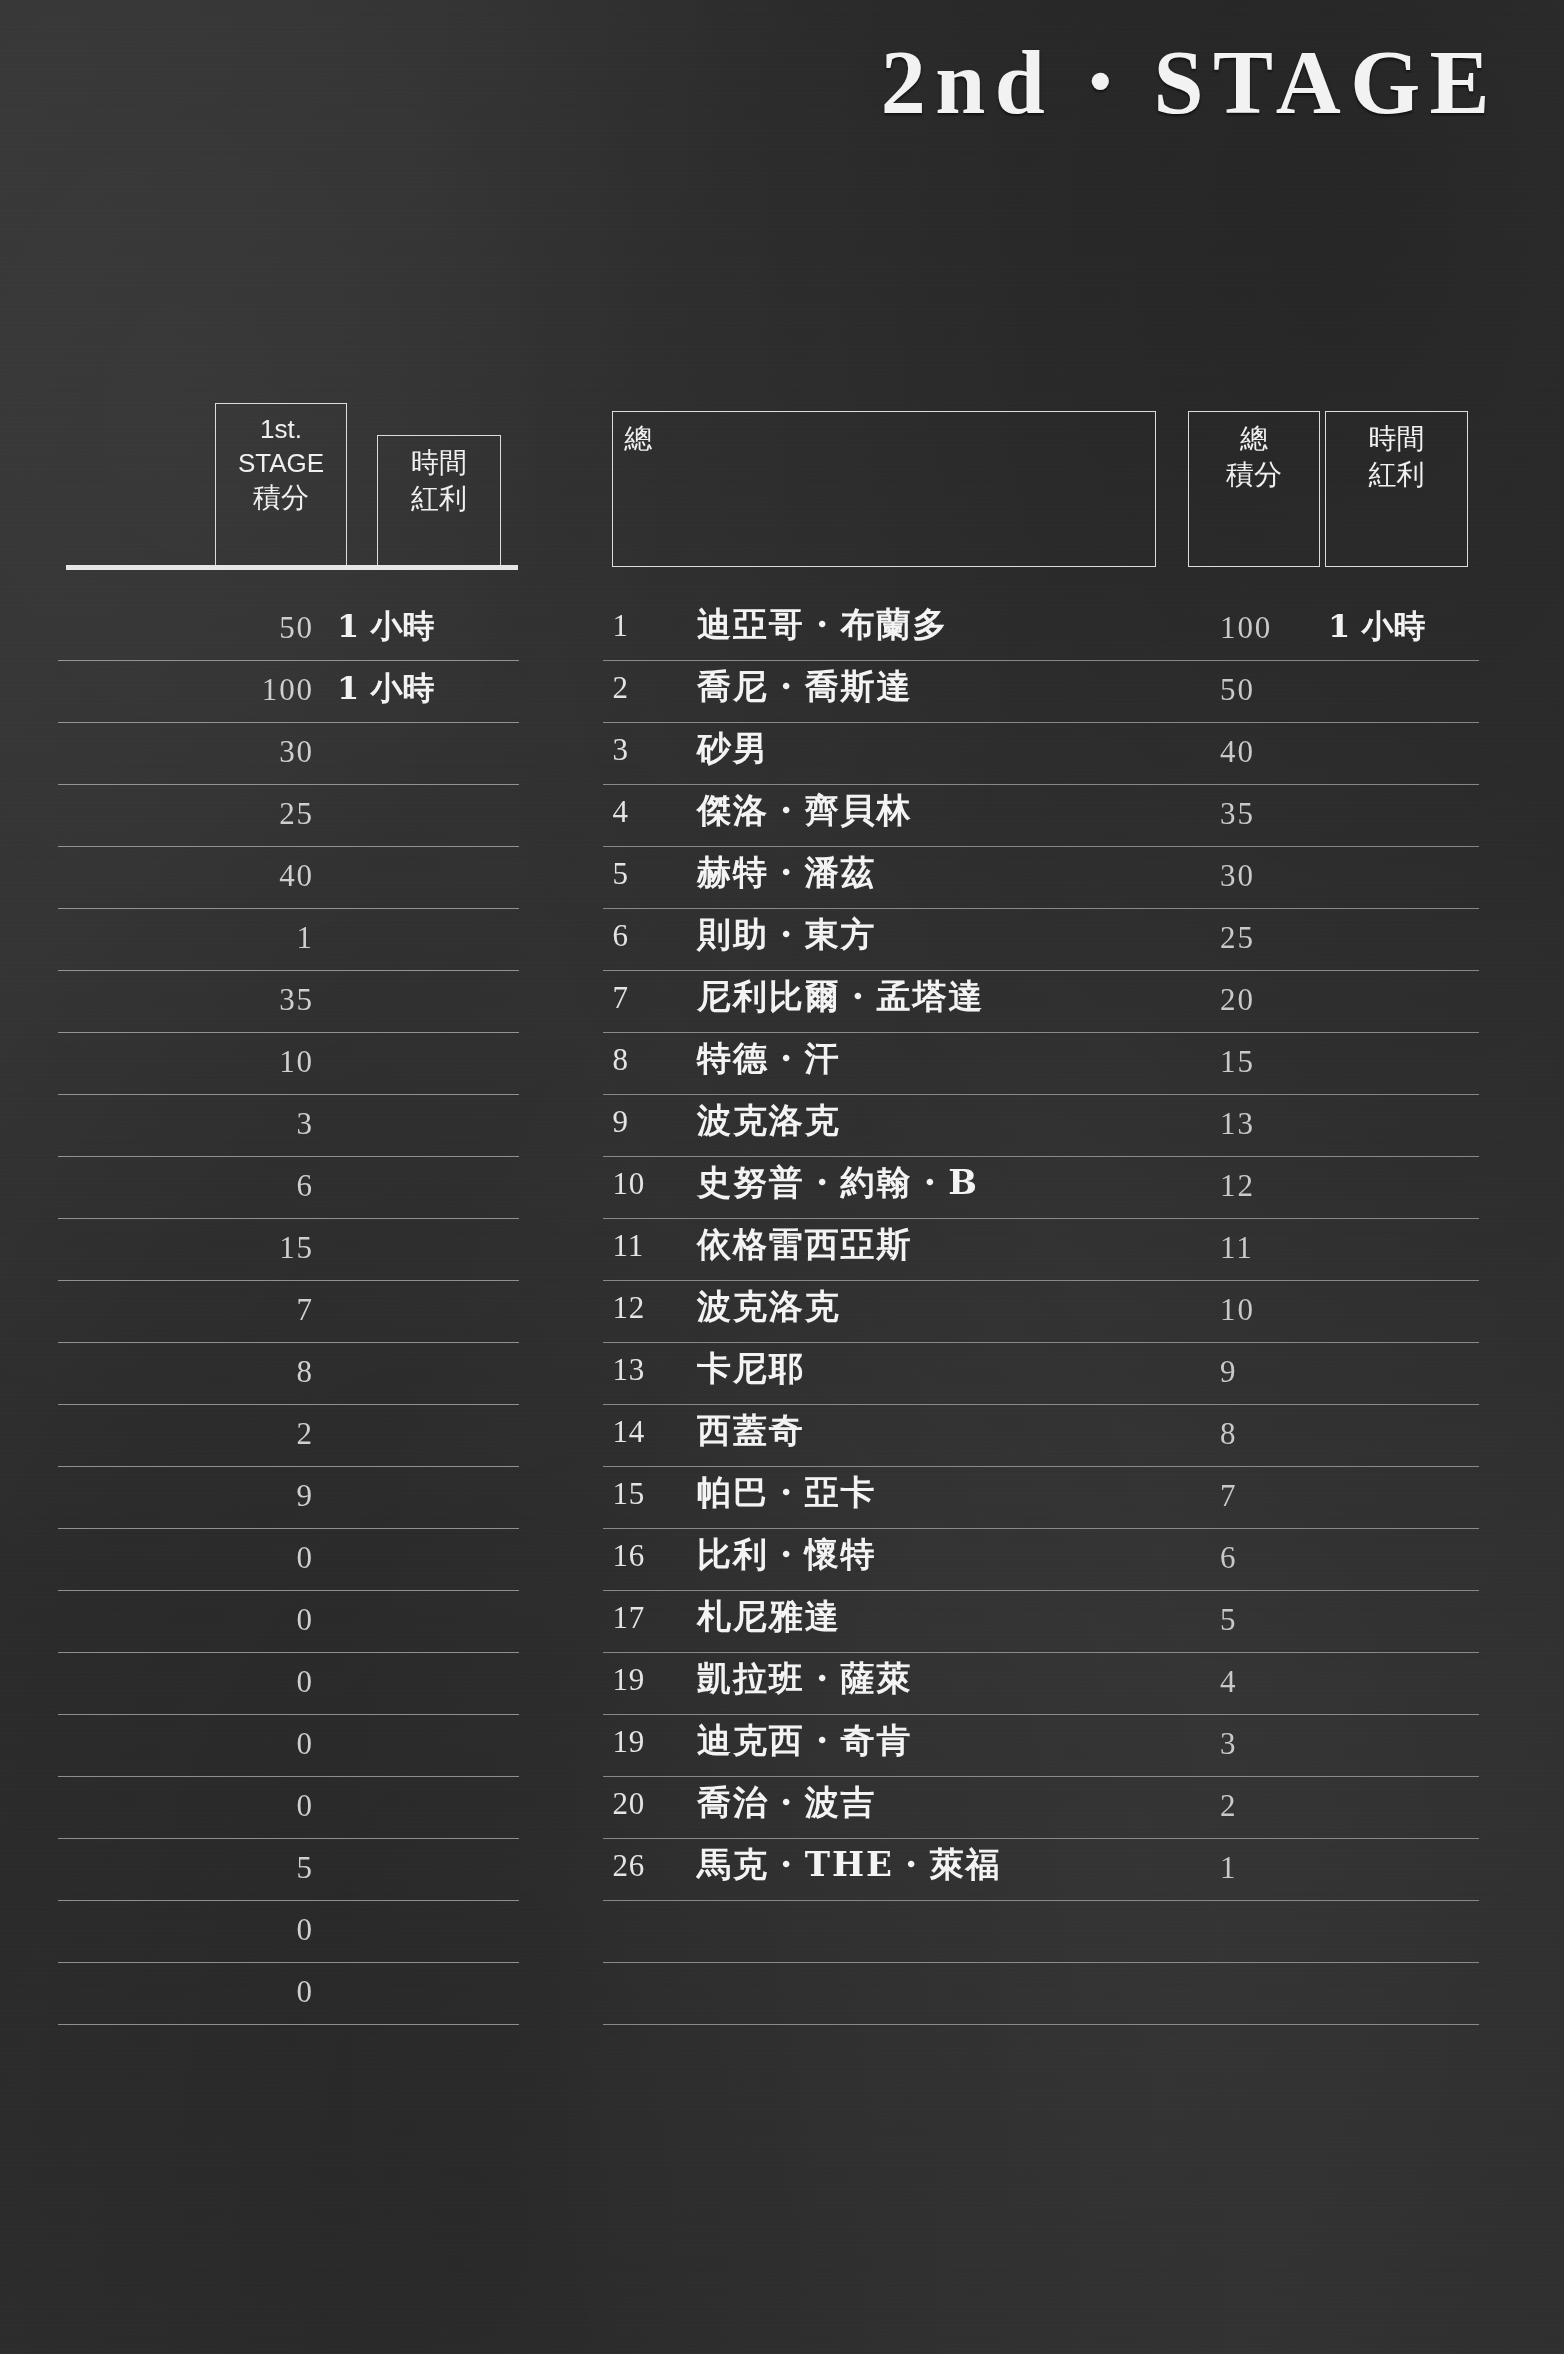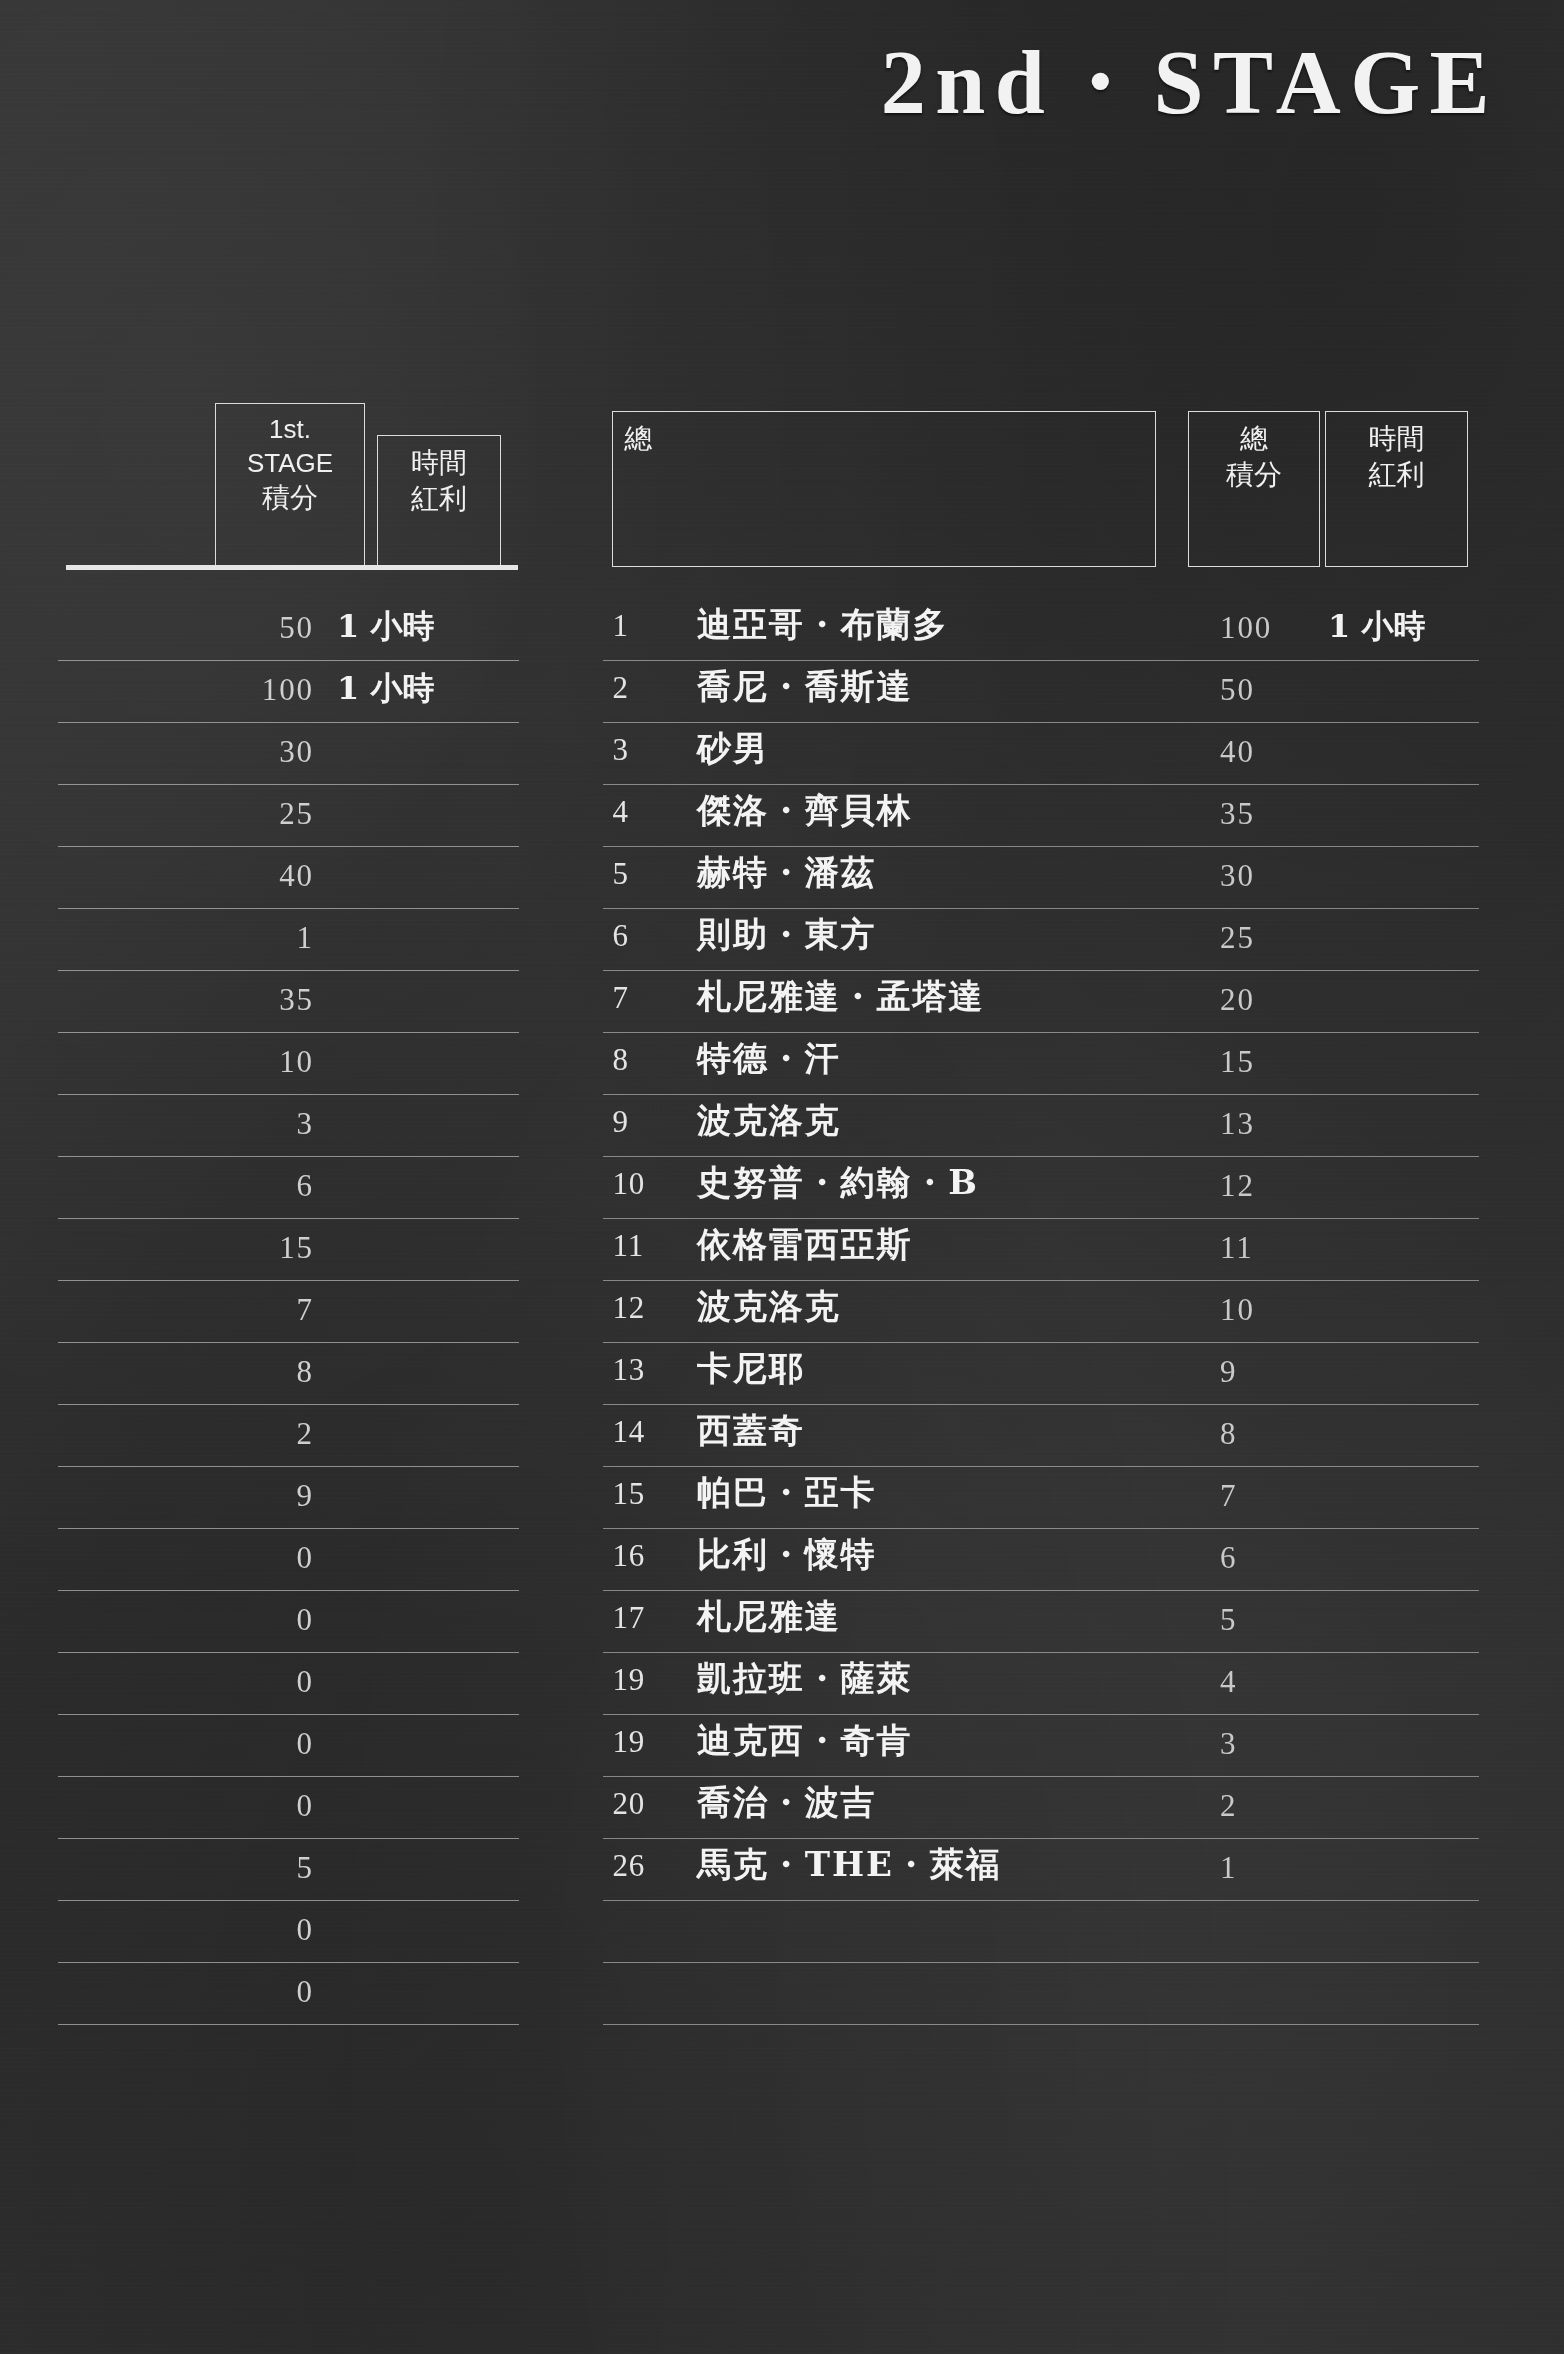--- a/index.html
+++ b/index.html
@@ -67,21 +67,21 @@
     box-sizing: border-box;
     color: #f0f0f0;
     font-family: "DejaVu Serif", serif;
     font-size: 28px;
     line-height: 1.28;
     padding: 9.4px 11.3px;
   }
   .hdr .ln { display: block; white-space: nowrap; }
   .hdr.center { text-align: center; }
 
-  #hdr-stage1 { left: 215px;  top: 403px; width: 150px; height: 165px; }
+  #hdr-stage1 { left: 215px;  top: 403px; width: 132px; height: 165px; }
   #hdr-stage1 .s { font-family: "Liberation Sans", sans-serif; font-size: 26px; }
   #hdr-bonus1 { left: 377px;  top: 435px; width: 124px; height: 133px; }
   #hdr-rank   { left: 612px;  top: 411px; width: 544px; height: 156px; text-align: left; }
   #hdr-total  { left: 1188px; top: 411px; width: 132px; height: 156px; }
   #hdr-bonus2 { left: 1325px; top: 411px; width: 143px; height: 156px; }
 
   
   .top-rule {
     position: absolute;
     left: 66px;
@@ -337,21 +337,21 @@
         <span class="bonus"></span>
       </div>
       <div class="rrow">
         <span class="rank">6</span>
         <span class="name">則助・東方</span>
         <span class="pts">25</span>
         <span class="bonus"></span>
       </div>
       <div class="rrow">
         <span class="rank">7</span>
-        <span class="name">札尼雅達・孟塔達</span>
+        <span class="name">尼利比爾・孟塔達</span>
         <span class="pts">20</span>
         <span class="bonus"></span>
       </div>
       <div class="rrow">
         <span class="rank">8</span>
         <span class="name">特德・汗</span>
         <span class="pts">15</span>
         <span class="bonus"></span>
       </div>
       <div class="rrow">

